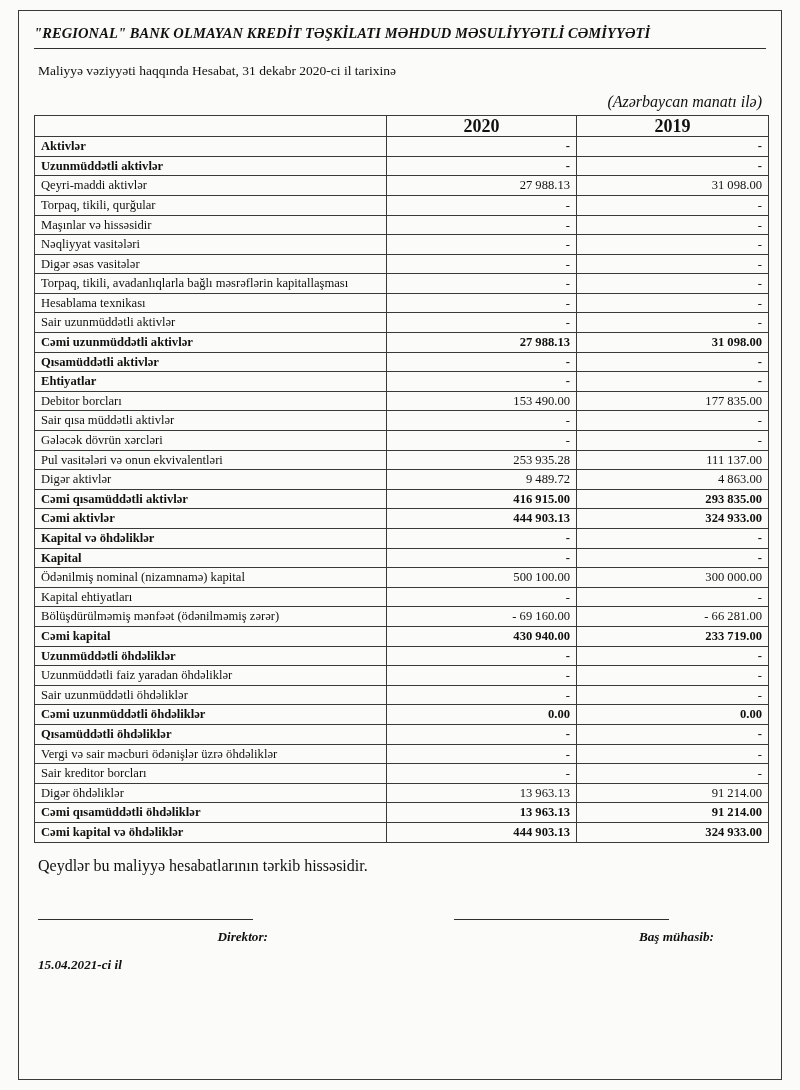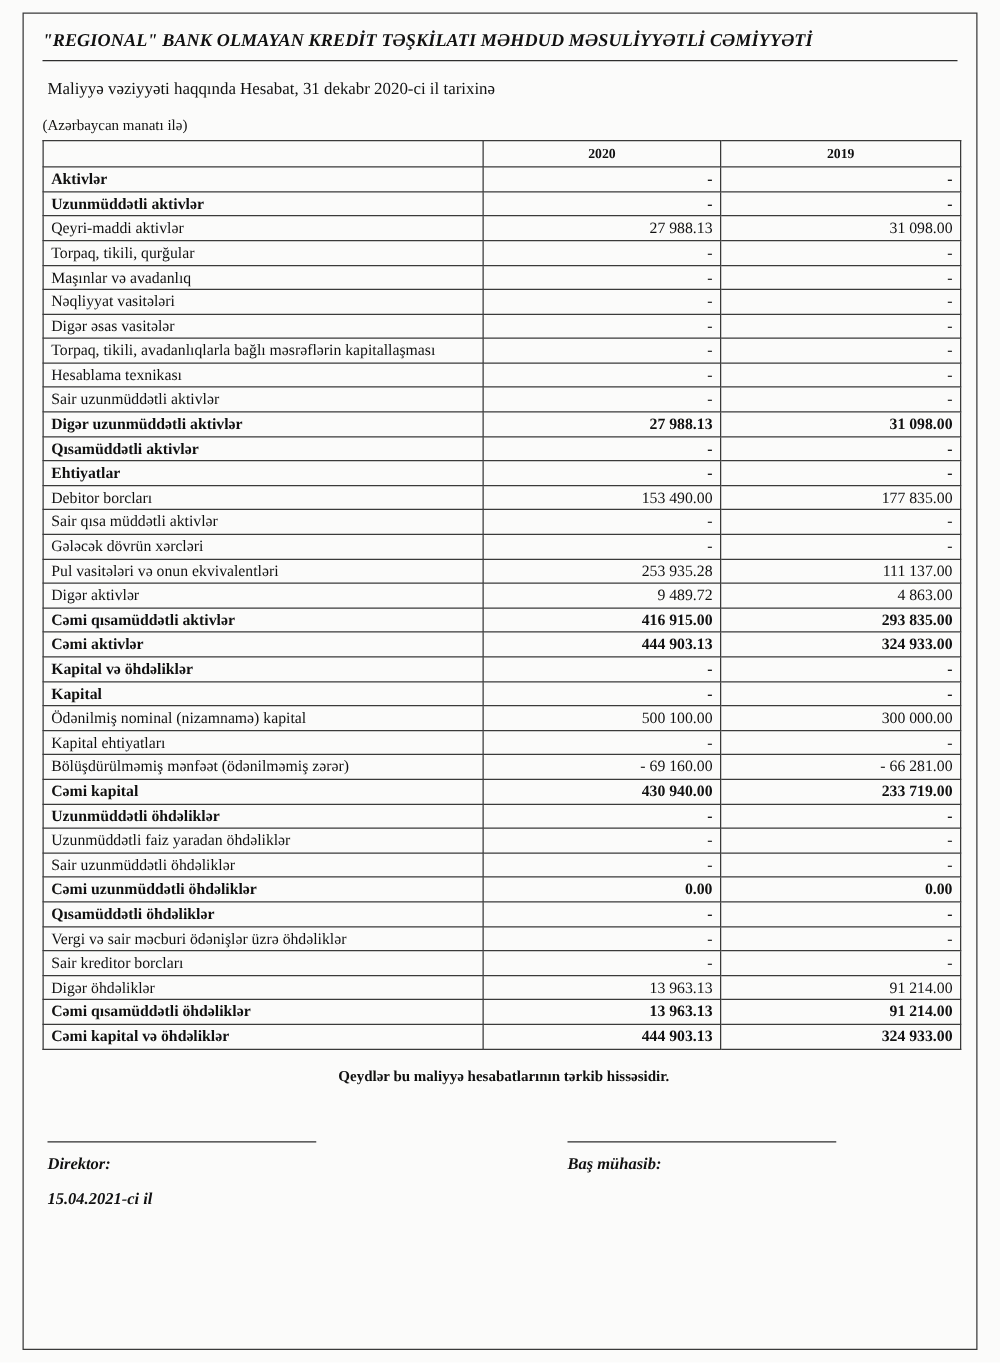--- a/index.html
+++ b/index.html
@@ -54,22 +54,23 @@
     margin-bottom: 14px;
     width: 732px;
   }
   .subtitle {
     font-weight: normal;
     font-size: 13.5px;
     margin-bottom: 14px;
     margin-left: 4px;
   }
   .currency-note {
-    text-align: left;
-    font-size: 12px;
+    text-align: right;
+    font-style: italic;
+    font-size: 16px;
     margin-bottom: 4px;
     padding-right: 6px;
   }
   table.fin {
     border-collapse: collapse;
     width: 734px;
     table-layout: fixed;
     font-size: 12.6px;
   }
   table.fin td, table.fin th {
@@ -79,46 +80,45 @@
     line-height: 18.6px;
     vertical-align: middle;
     overflow: hidden;
     white-space: nowrap;
   }
   table.fin th {
     font-weight: bold;
     text-align: center;
     height: 20px;
     line-height: 20px;
-    font-size: 11px;
+    font-size: 18px;
   }
   col.c-label { width: 352px; }
   col.c-y1 { width: 190px; }
   col.c-y2 { width: 192px; }
   td.num {
     text-align: right;
     font-variant-numeric: tabular-nums;
     padding-right: 10px;
   }
   tr.bold td { font-weight: bold; }
   td.label { text-align: left; padding-left: 6px; }
   td.two-line {
     white-space: normal;
     height: 36px;
     line-height: 17px;
     padding-top: 1px;
     padding-bottom: 1px;
     margin-left: 12px;
   }
   .note {
-    font-weight: bold;
-    font-size: 12px;
+    font-weight: normal;
+    font-size: 16px;
     margin-top: 14px;
     margin-left: 4px;
-    text-align: center;
   }
   .signatures {
     margin-top: 44px;
     position: relative;
     height: 70px;
   }
   .sig-block {
     position: absolute;
     top: 0;
   }
@@ -126,20 +126,21 @@
   .sig-right { left: 420px; width: 260px; }
   .sig-line {
     border-top: 1px solid #2e2e2e;
     width: 215px;
     margin-bottom: 9px;
   }
   .sig-label {
     font-style: italic;
     font-weight: bold;
     font-size: 13.2px;
+    text-align: right;
   }
   .sig-date {
     font-style: italic;
     font-weight: bold;
     font-size: 13.2px;
     margin-top: 12px;
   }
 </style>
 </head>
 <body>
@@ -185,21 +186,21 @@
           <td class="label">Qeyri-maddi aktivlər</td>
           <td class="num">27 988.13</td>
           <td class="num">31 098.00</td>
         </tr>
         <tr>
           <td class="label">Torpaq, tikili, qurğular</td>
           <td class="num">-</td>
           <td class="num">-</td>
         </tr>
         <tr>
-          <td class="label">Maşınlar və avadanlıq</td>
+          <td class="label">Maşınlar və hissəsidir</td>
           <td class="num">-</td>
           <td class="num">-</td>
         </tr>
         <tr>
           <td class="label">Nəqliyyat vasitələri</td>
           <td class="num">-</td>
           <td class="num">-</td>
         </tr>
         <tr>
           <td class="label">Digər əsas vasitələr</td>
@@ -215,21 +216,21 @@
           <td class="label">Hesablama texnikası</td>
           <td class="num">-</td>
           <td class="num">-</td>
         </tr>
         <tr>
           <td class="label">Sair uzunmüddətli aktivlər</td>
           <td class="num">-</td>
           <td class="num">-</td>
         </tr>
         <tr class="bold">
-          <td class="label">Digər uzunmüddətli aktivlər</td>
+          <td class="label">Cəmi uzunmüddətli aktivlər</td>
           <td class="num">27 988.13</td>
           <td class="num">31 098.00</td>
         </tr>
         <tr class="bold">
           <td class="label">Qısamüddətli aktivlər</td>
           <td class="num">-</td>
           <td class="num">-</td>
         </tr>
         <tr class="bold">
           <td class="label">Ehtiyatlar</td>

